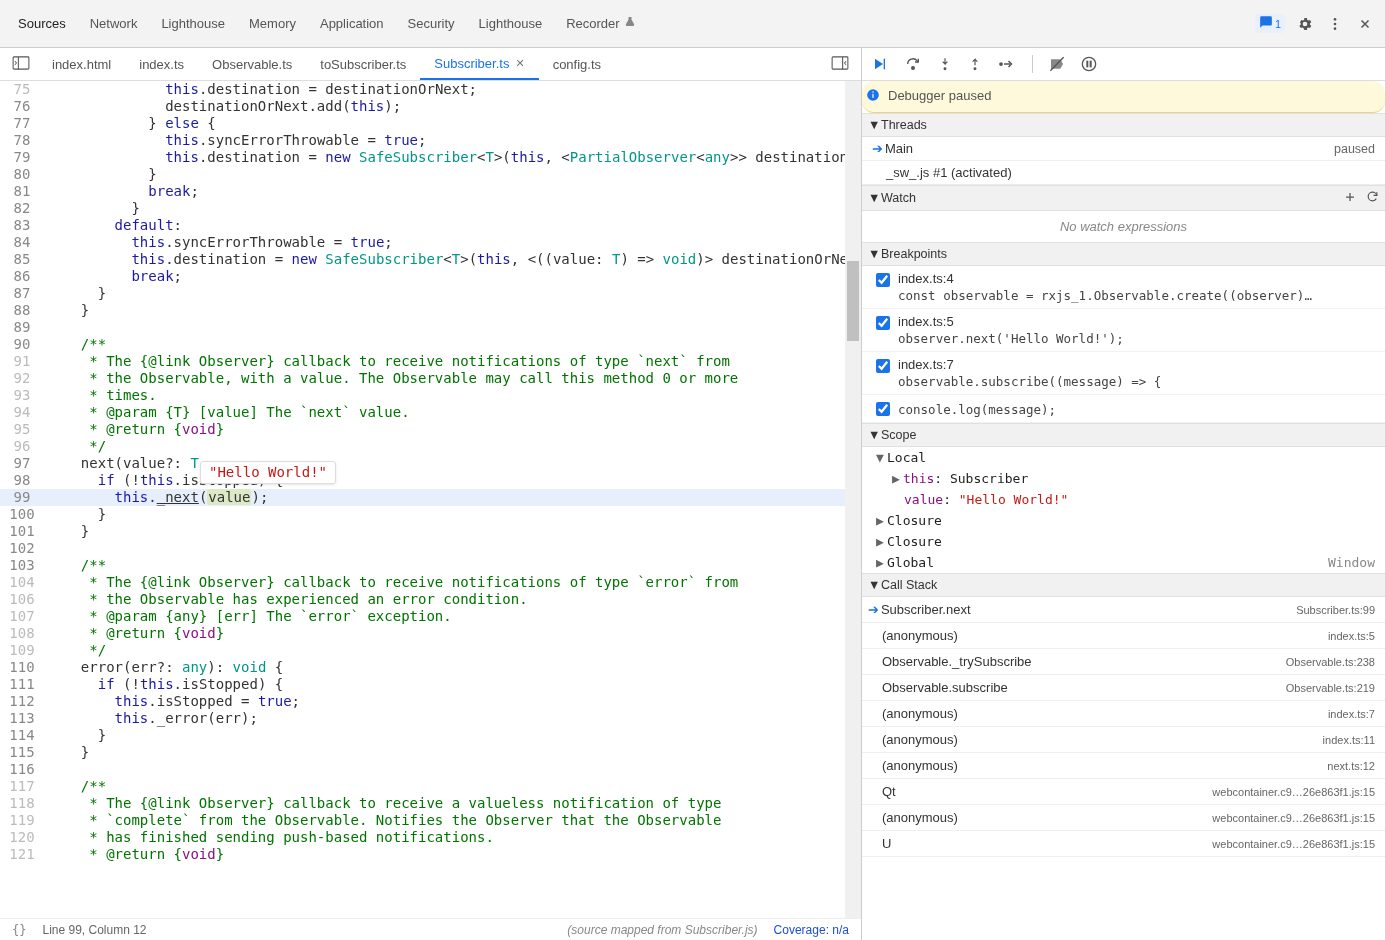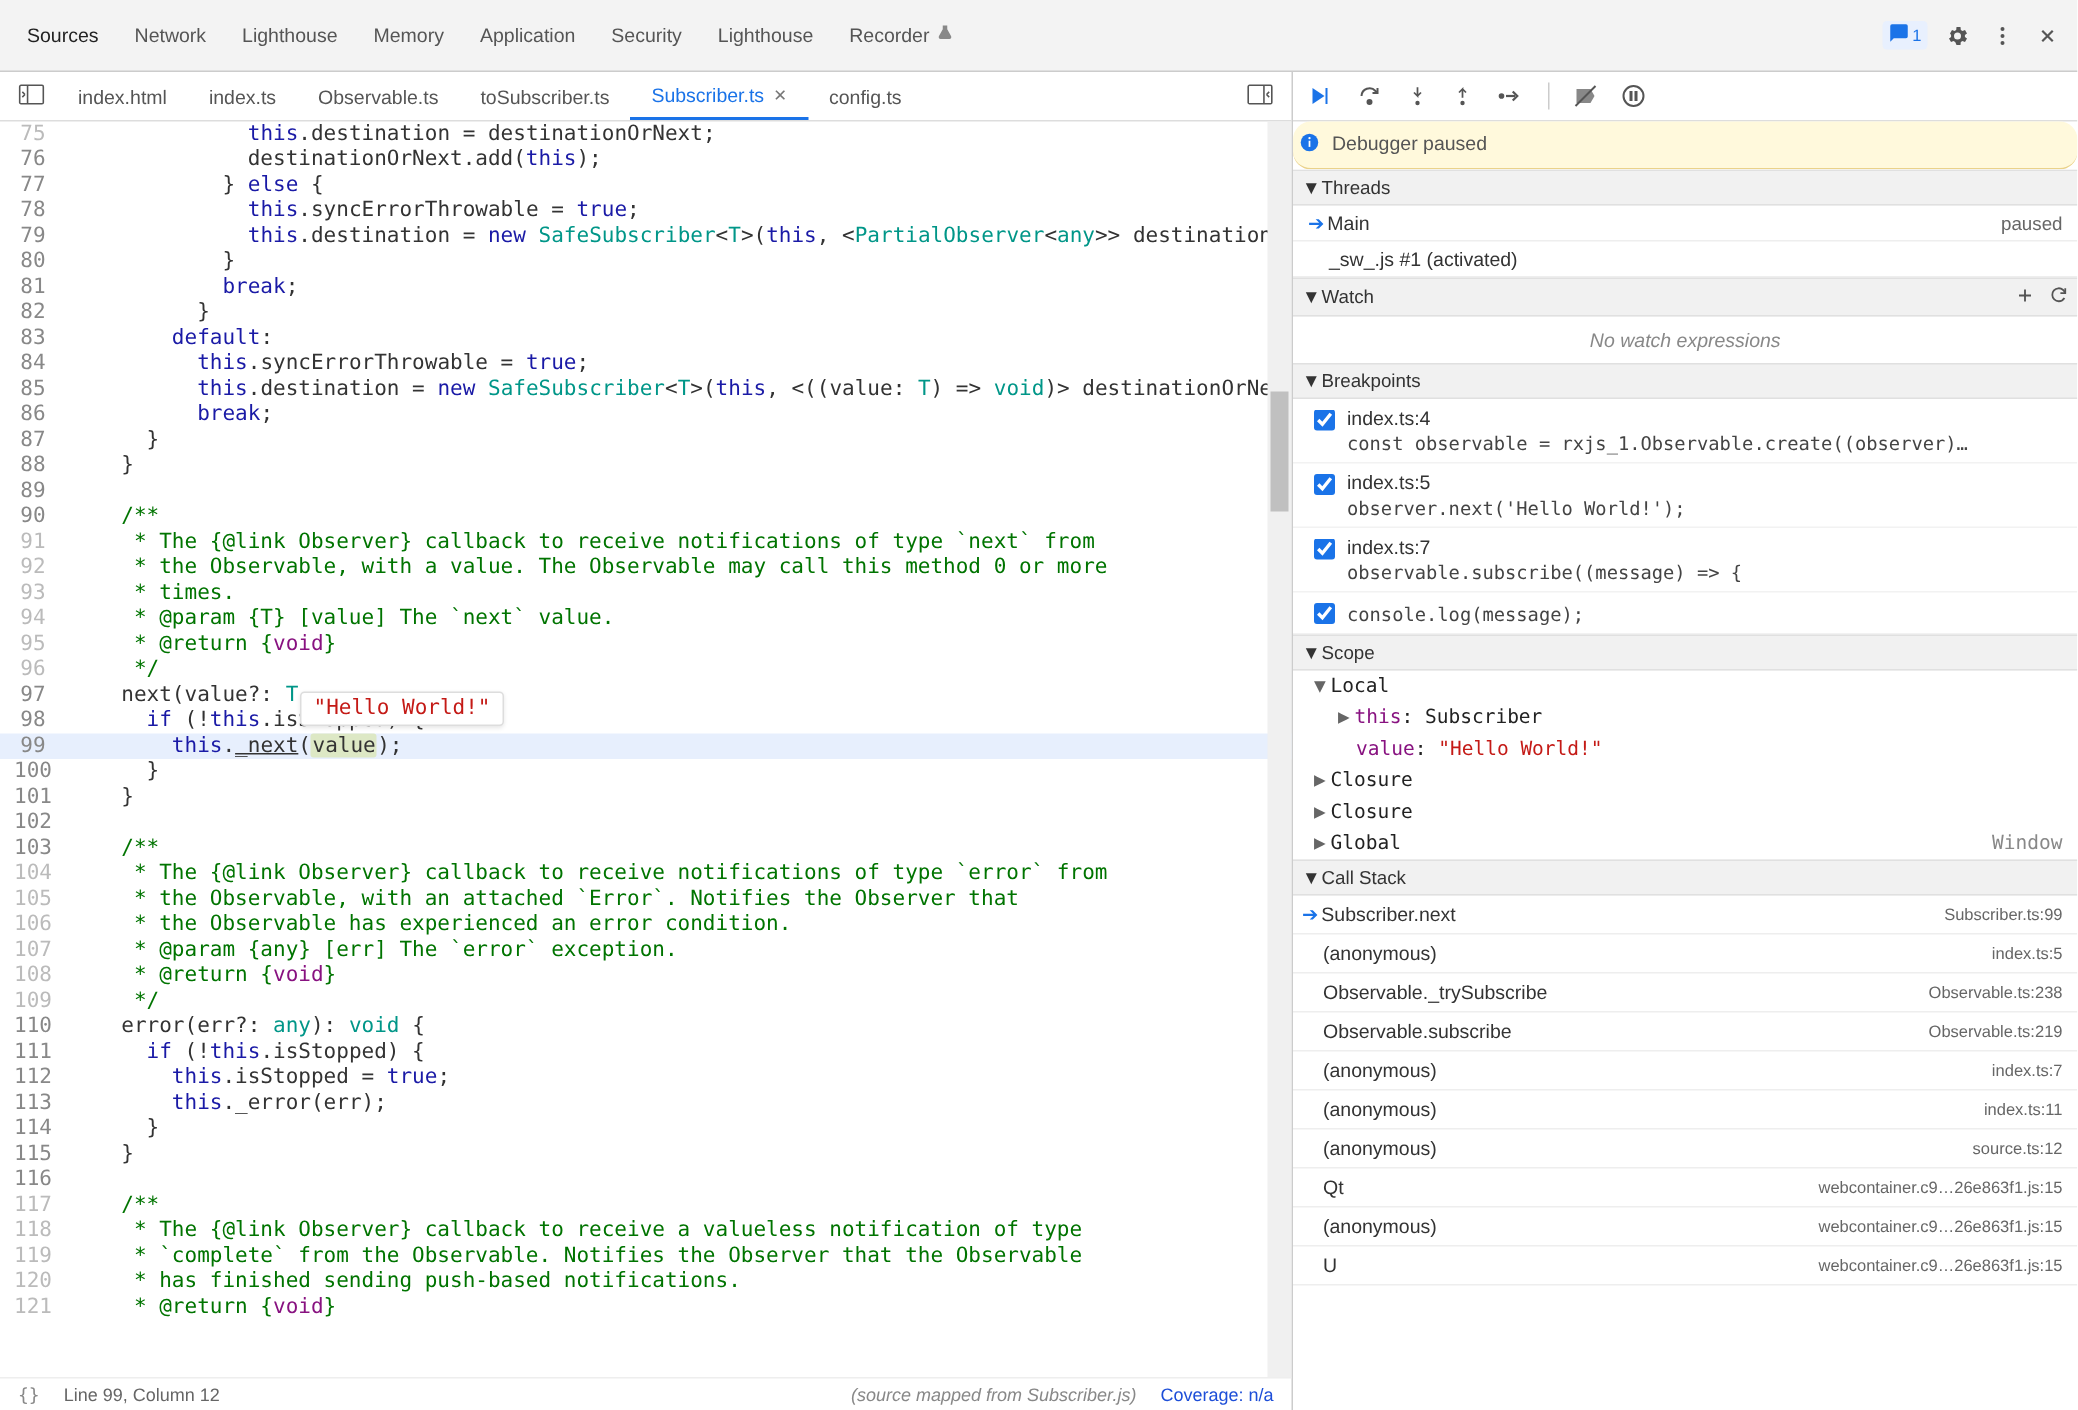--- a/index.html
+++ b/index.html
@@ -190,21 +190,20 @@
             <div class="code-line fade"><span class="lnum">95</span><span class="src"><span class="k-green">   * @return {<span class="k-purple">void</span>}</span></span></div>
             <div class="code-line fade"><span class="lnum">96</span><span class="src"><span class="k-green">   */</span></span></div>
             <div class="code-line"><span class="lnum">97</span><span class="src">  next(value?: <span class="k-teal">T</span></span></div>
             <div class="code-line"><span class="lnum">98</span><span class="src">    <span class="k-blue">if</span> (!<span class="k-blue">this</span>.isStopped) {</span></div>
             <div class="code-line hl"><span class="lnum">99</span><span class="src">      <span class="k-blue">this</span>.<span style="text-decoration:underline">_next</span>(<span class="value-hl">value</span>);</span></div>
             <div class="code-line"><span class="lnum">100</span><span class="src">    }</span></div>
             <div class="code-line"><span class="lnum">101</span><span class="src">  }</span></div>
             <div class="code-line"><span class="lnum">102</span><span class="src"></span></div>
             <div class="code-line"><span class="lnum">103</span><span class="src">  <span class="k-green">/**</span></span></div>
             <div class="code-line fade"><span class="lnum">104</span><span class="src"><span class="k-green">   * The {@link Observer} callback to receive notifications of type `error` from</span></span></div>
-            <div class="code-line fade"><span class="lnum">105</span><span class="src"><span class="k-green">   * the Observable, with an attached `Error`. Notifies the Observer that</span></span></div>
             <div class="code-line fade"><span class="lnum">106</span><span class="src"><span class="k-green">   * the Observable has experienced an error condition.</span></span></div>
             <div class="code-line fade"><span class="lnum">107</span><span class="src"><span class="k-green">   * @param {any} [err] The `error` exception.</span></span></div>
             <div class="code-line fade"><span class="lnum">108</span><span class="src"><span class="k-green">   * @return {<span class="k-purple">void</span>}</span></span></div>
             <div class="code-line fade"><span class="lnum">109</span><span class="src"><span class="k-green">   */</span></span></div>
             <div class="code-line"><span class="lnum">110</span><span class="src">  error(err?: <span class="k-teal">any</span>): <span class="k-teal">void</span> {</span></div>
             <div class="code-line"><span class="lnum">111</span><span class="src">    <span class="k-blue">if</span> (!<span class="k-blue">this</span>.isStopped) {</span></div>
             <div class="code-line"><span class="lnum">112</span><span class="src">      <span class="k-blue">this</span>.isStopped = <span class="k-blue">true</span>;</span></div>
             <div class="code-line"><span class="lnum">113</span><span class="src">      <span class="k-blue">this</span>._error(err);</span></div>
             <div class="code-line"><span class="lnum">114</span><span class="src">    }</span></div>
             <div class="code-line"><span class="lnum">115</span><span class="src">  }</span></div>
@@ -412,21 +411,21 @@
             <div class="stack-row">
               <span class="fn">(anonymous)</span>
               <span class="loc">index.ts:7</span>
             </div>
             <div class="stack-row">
               <span class="fn">(anonymous)</span>
               <span class="loc">index.ts:11</span>
             </div>
             <div class="stack-row">
               <span class="fn">(anonymous)</span>
-              <span class="loc">source.ts:12</span>
+              <span class="loc">next.ts:12</span>
             </div>
             <div class="stack-row">
               <span class="fn">Qt</span>
               <span class="loc">webcontainer.c9…26e863f1.js:15</span>
             </div>
             <div class="stack-row">
               <span class="fn">(anonymous)</span>
               <span class="loc">webcontainer.c9…26e863f1.js:15</span>
             </div>
             <div class="stack-row">

